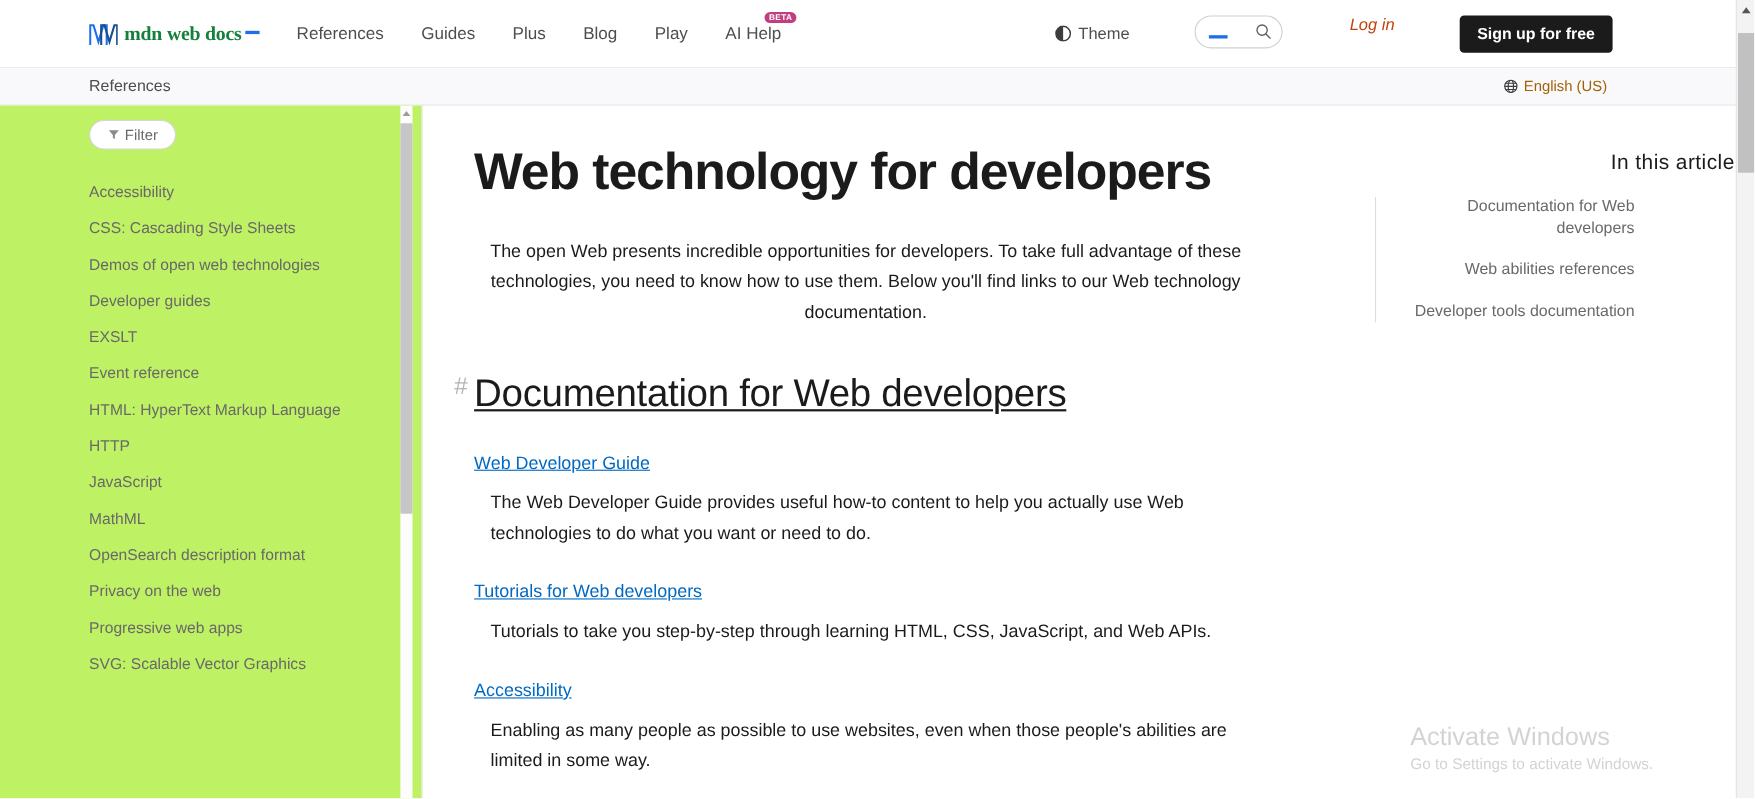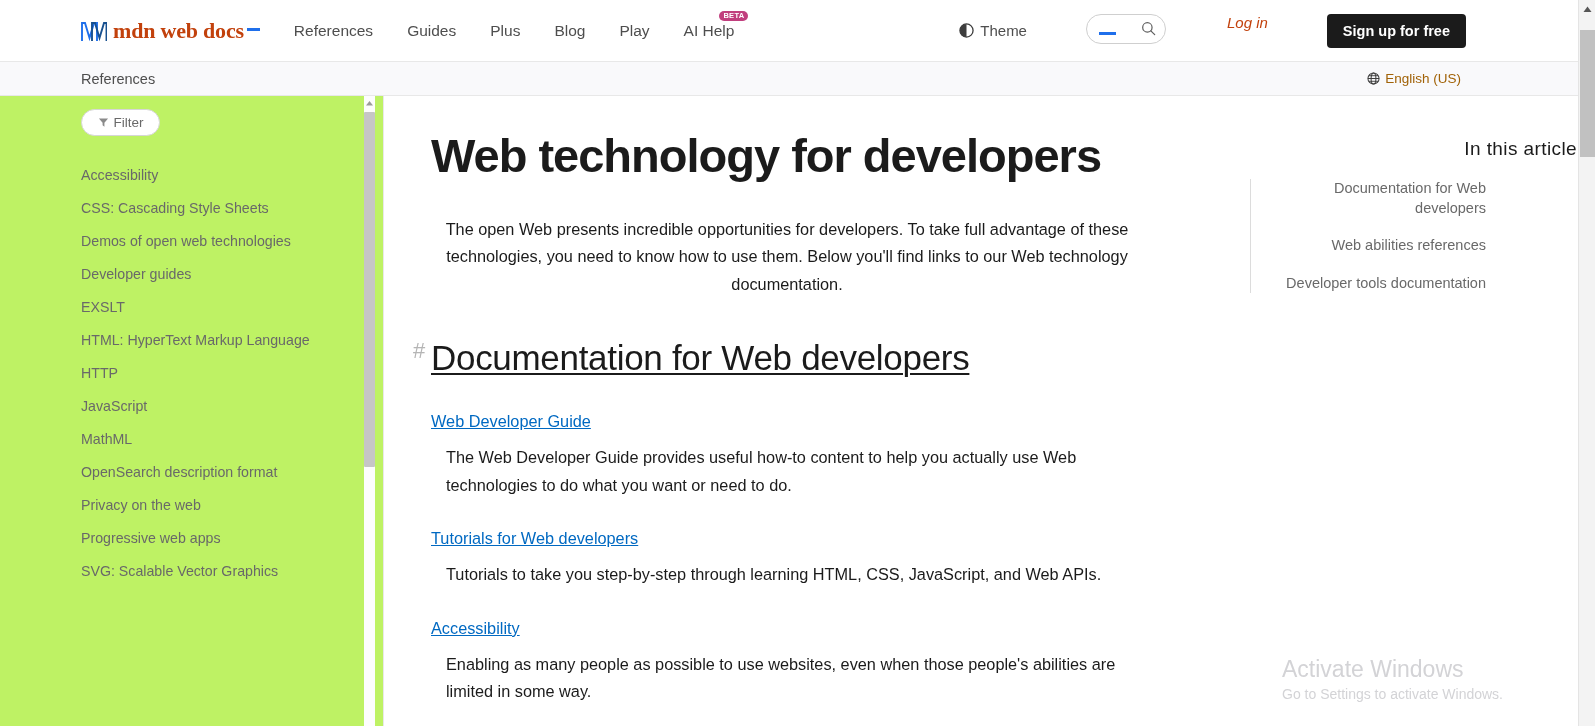--- a/index.html
+++ b/index.html
@@ -40,23 +40,23 @@
     cursor: pointer;
   }
   .logo-mark {
     width: 26px;
     height: 22px;
     margin-right: 6px;
     flex-shrink: 0;
   }
   .logo-text {
     font-family: "Liberation Serif", serif;
-    font-size: 22px;
+    font-size: 18px;
     font-weight: 700;
-    color: #c2410c;
+    color: #15803d;
     letter-spacing: -0.2px;
     white-space: nowrap;
   }
   .logo-underscore {
     display: inline-block;
     width: 13px;
     height: 3px;
     background: #1f6feb;
     margin-left: 3px;
     margin-bottom: 2px;
@@ -469,20 +469,21 @@
         </svg>
         <span class="filter-label">Filter</span>
       </button>
 
       <div class="sidebar-list">
         <div class="sidebar-item">Accessibility</div>
         <div class="sidebar-item">CSS: Cascading Style Sheets</div>
         <div class="sidebar-item">Demos of open web technologies</div>
         <div class="sidebar-item">Developer guides</div>
         <div class="sidebar-item">EXSLT</div>
+        <div class="sidebar-item">Event reference</div>
         <div class="sidebar-item">HTML: HyperText Markup Language</div>
         <div class="sidebar-item">HTTP</div>
         <div class="sidebar-item">JavaScript</div>
         <div class="sidebar-item">MathML</div>
         <div class="sidebar-item">OpenSearch description format</div>
         <div class="sidebar-item">Privacy on the web</div>
         <div class="sidebar-item">Progressive web apps</div>
         <div class="sidebar-item">SVG: Scalable Vector Graphics</div>
       </div>
 

